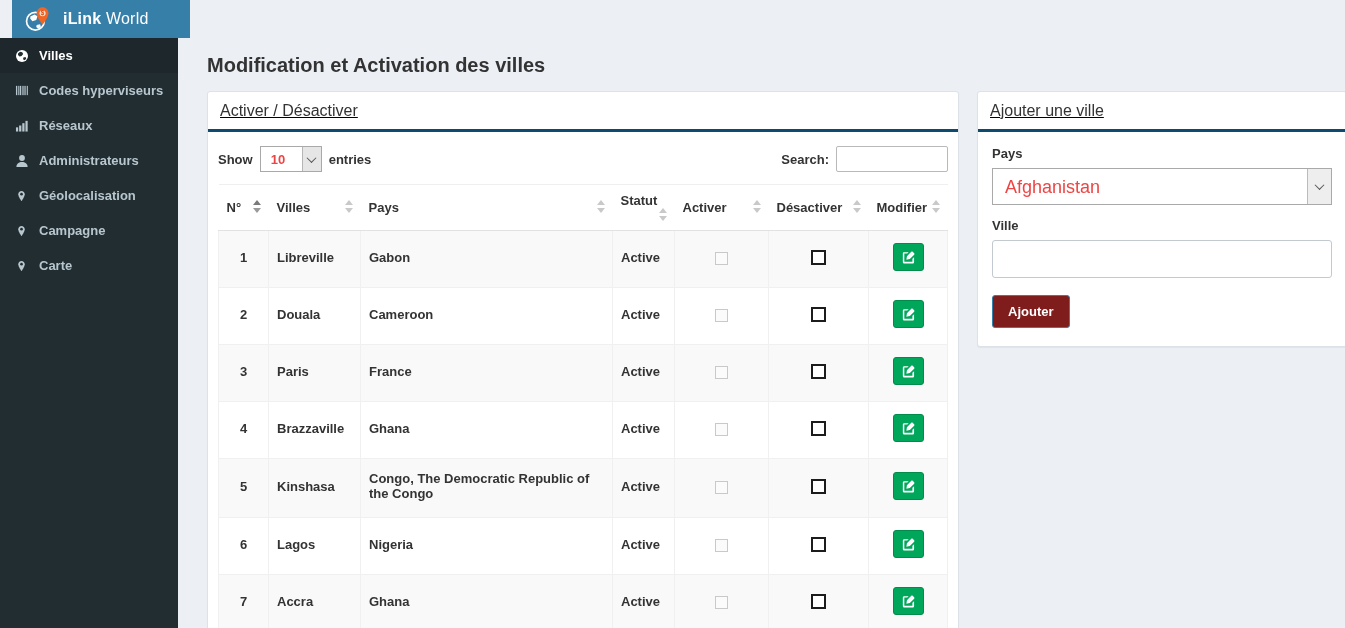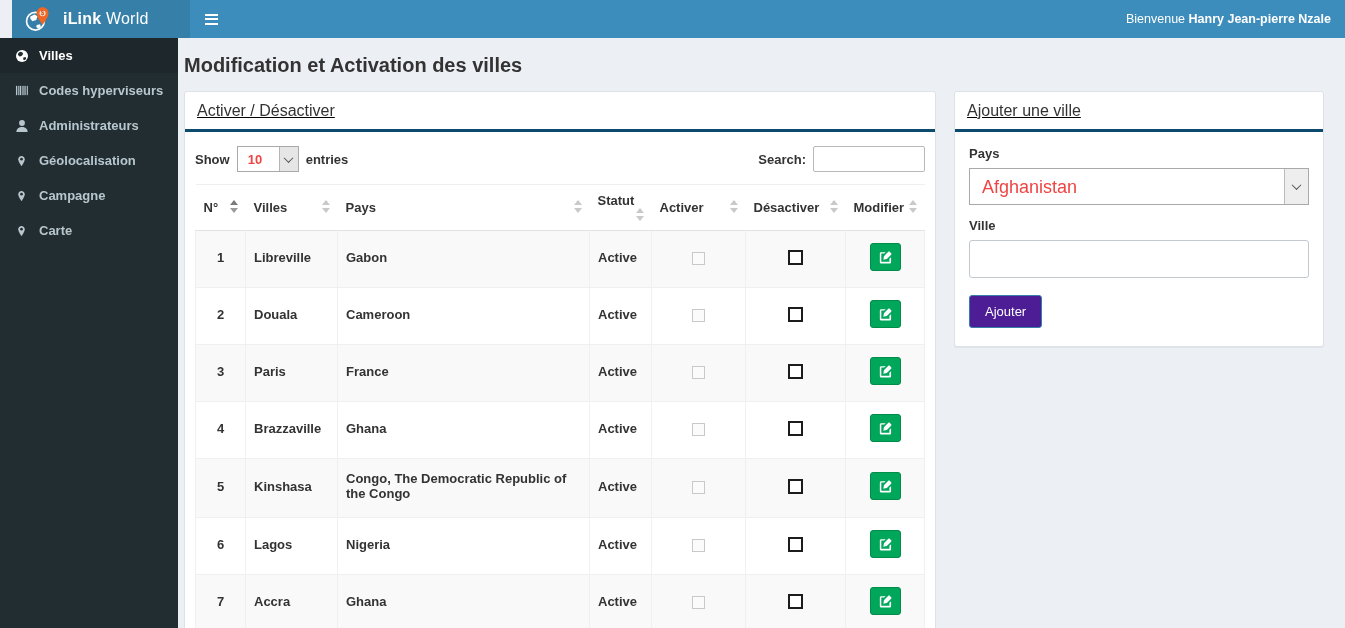--- a/index.html
+++ b/index.html
@@ -22,21 +22,21 @@
 
   
   .sidebar { position:absolute; left:0; top:38px; bottom:0; width:178px; background:#222d32; }
   .side-item { height:35px; display:flex; align-items:center; gap:10px; padding-left:14px;
     color:#b8c7ce; font-size:13px; font-weight:600; cursor:pointer; }
   .side-item.active { background:#1e282c; color:#fff; }
   .side-item .icn { width:15px; display:inline-flex; justify-content:center; }
 
   
   .content { position:absolute; left:178px; top:38px; right:0; bottom:0; background:#ecf0f5;
-    padding:13px 12px 0 6px; overflow:hidden; }
+    padding:13px 12px 0 29px; overflow:hidden; }
   h1.page-title { font-size:20px; font-weight:600; color:#333; margin:3px 0 14px 0; }
 
   .cols { display:flex; align-items:flex-start; gap:18px; }
   .box { background:#fff; border:1px solid #dde1e8; border-radius:3px;
     box-shadow:0 1px 1px rgba(0,0,0,.05); }
   .box-left { flex:0 0 752px; width:752px; }
   .box-right { flex:0 0 370px; width:370px; }
   .box-header { padding:10px 12px 9px 12px; border-bottom:3px solid #0c4a6e;text-decoration:underline; }
   .box-title { font-size:16px; font-weight:500; color:#333; }
   .box-body { padding:8px 10px 12px 10px; }
@@ -88,49 +88,39 @@
     border-radius:3px; display:inline-flex; align-items:center; justify-content:center; cursor:pointer; }
 
   
   .form-group { margin-bottom:13px; }
   .form-label { display:block; font-size:13px; font-weight:700; color:#333; margin:6px 0 7px 0; }
   .sel-wrap.big { height:37px; }
   .sel-wrap.big select { font-size:18px; padding-left:12px; }
   .sel-wrap.big .sel-arrow { width:24px; background:#eee; border-left:1px solid #bbb; }
   .input-ville { width:100%; height:38px; border:1px solid #c3c9d0; border-radius:3px;
     padding:0 10px; font:inherit; font-size:14px; outline:none; }
-  .btn-primary { background:#4c1d95; border:1px solid #367fa9; color:#fff; font-size:13px;
-    font-weight:400; padding:8px 15px; border-radius:3px; cursor:pointer; margin-top:4px; }
+  .btn-primary { background:#7f1d1d; border:1px solid #367fa9; color:#fff; font-size:13px;
+    font-weight:700; padding:8px 15px; border-radius:3px; cursor:pointer; margin-top:4px; }
   .box-right .box-body { padding:8px 14px 18px 14px; }
 </style>
 </head>
 <body>
 
 <div class="topbar">
   <div class="brand">
     <svg class="brand-logo" viewBox="0 0 32 32">
       <circle cx="13.5" cy="18" r="10.5" fill="none" stroke="#fff" stroke-width="2"></circle>
       <path d="M7.5 12.5l5-2.5 3.5 2-1.5 4.5-4.5 1.5-2.5-3z" fill="#fff"></path>
       <path d="M15 22.5l4-1 1 3-3 2.5-2.5-2z" fill="#fff"></path>
       <path d="M22 1.5c-3.9 0-7 3.1-7 7 0 5 7 13.5 7 13.5s7-8.5 7-13.5c0-3.9-3.1-7-7-7z" fill="#f26522"></path>
       <circle cx="22" cy="8.6" r="3.6" fill="#fbe0cf"></circle>
       <text x="22" y="11.2" font-size="7.5" fill="#d44a10" text-anchor="middle" font-weight="bold">$</text>
     </svg>
     <div class="brand-text"><b>iLink</b> <span>World</span></div>
   </div>
-  <div class="navbar">
-    <div class="hamburger">
-      <span></span>
-        <span></span>
-        <span></span>
-    </div>
-    <div class="welcome">
-      <span>Bienvenue</span> <b>Hanry Jean-pierre Nzale</b>
-    </div>
-  </div>
 </div>
 
 <div class="sidebar" id="sidebar">
   <div class="side-item active">
     <span class="icn">
         <svg width="14" height="14" viewBox="0 0 14 14">
           <circle cx="7" cy="7" r="6" fill="currentColor"></circle>
           <path d="M3 4.5l2-1.7 2.2.5 1 1.7-1.6 2.1-2.1.5L3 6z" fill="#222d32"></path>
           <path d="M8.4 8.6l2.2-.5.6 1.6-1.6 1.6-1.6-1z" fill="#222d32"></path>
         </svg>
@@ -148,20 +138,33 @@
             <rect x="6.9" y="2" width="0.8" height="10"></rect>
             <rect x="8.5" y="2" width="1.3" height="10"></rect>
             <rect x="10.6" y="2" width="0.7" height="10"></rect>
             <rect x="12.1" y="2" width="1.2" height="10"></rect>
           </g>
         </svg>
       </span>
     <span class="lbl">Codes hyperviseurs</span>
   </div>
 
+  <div class="side-item">
+    <span class="icn">
+        <svg width="14" height="13" viewBox="0 0 14 14">
+          <g fill="currentColor">
+            <rect x="0.5" y="9" width="2.4" height="4.5"></rect>
+            <rect x="3.9" y="7" width="2.4" height="6.5"></rect>
+            <rect x="7.3" y="4.5" width="2.4" height="9"></rect>
+            <rect x="10.7" y="2" width="2.4" height="11.5"></rect>
+          </g>
+        </svg>
+      </span>
+    <span class="lbl">Réseaux</span>
+  </div>
 
   <div class="side-item">
     <span class="icn">
         <svg width="14" height="14" viewBox="0 0 14 14">
           <g fill="currentColor">
             <circle cx="7" cy="4" r="2.9"></circle>
             <path d="M1.4 13c0-3.1 2.6-4.9 5.6-4.9s5.6 1.8 5.6 4.9z"></path>
           </g>
         </svg>
       </span>

